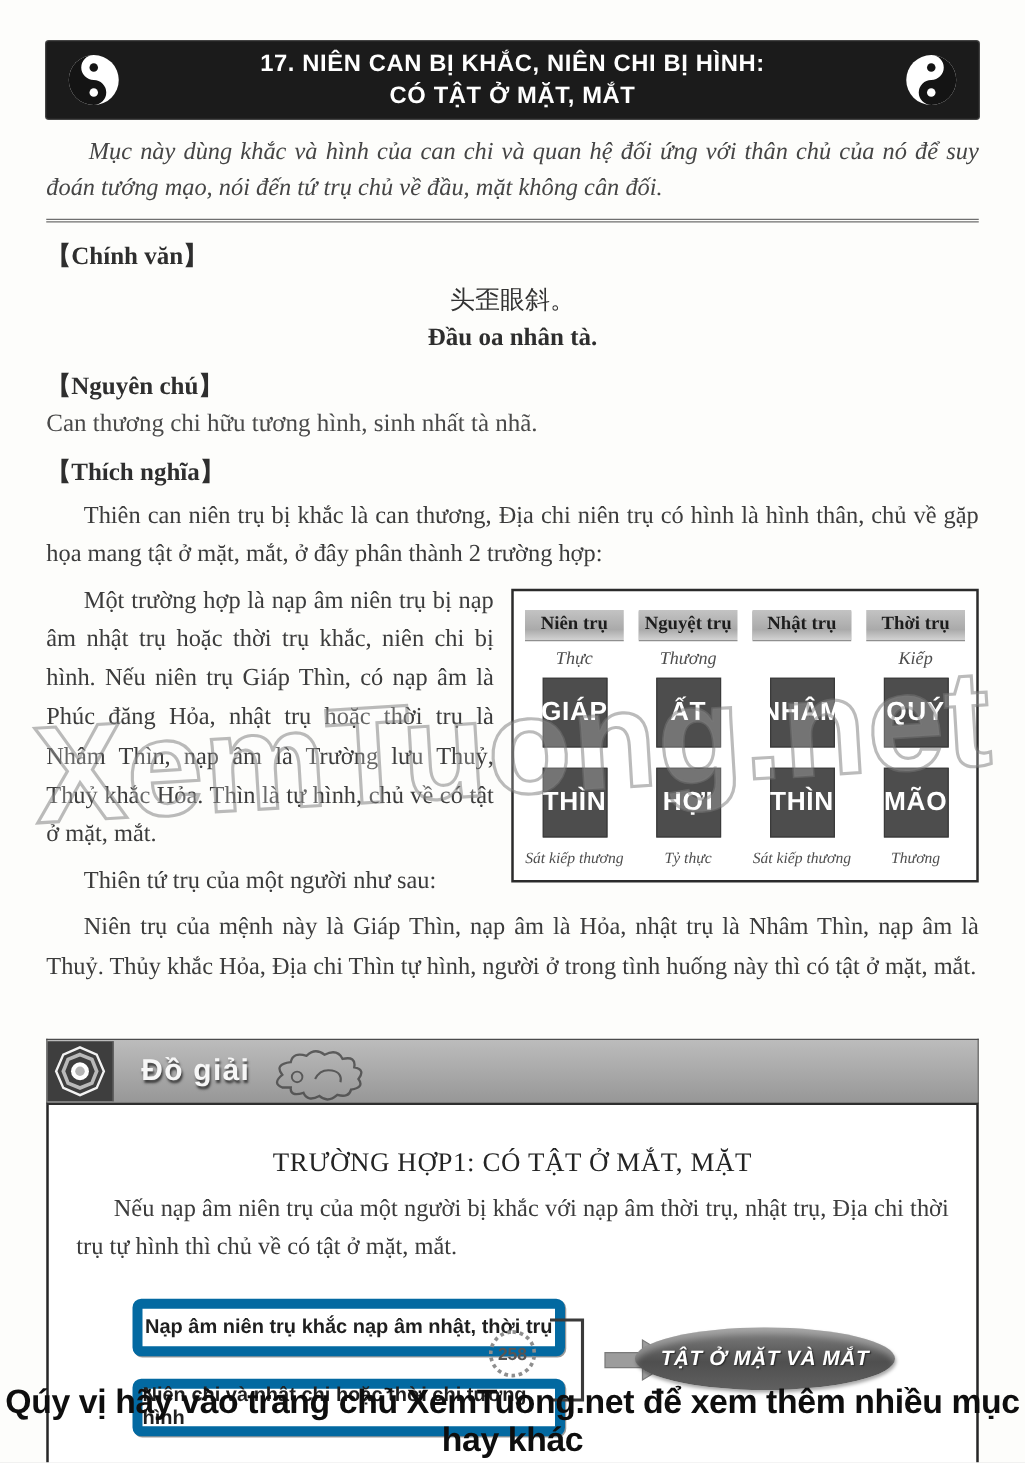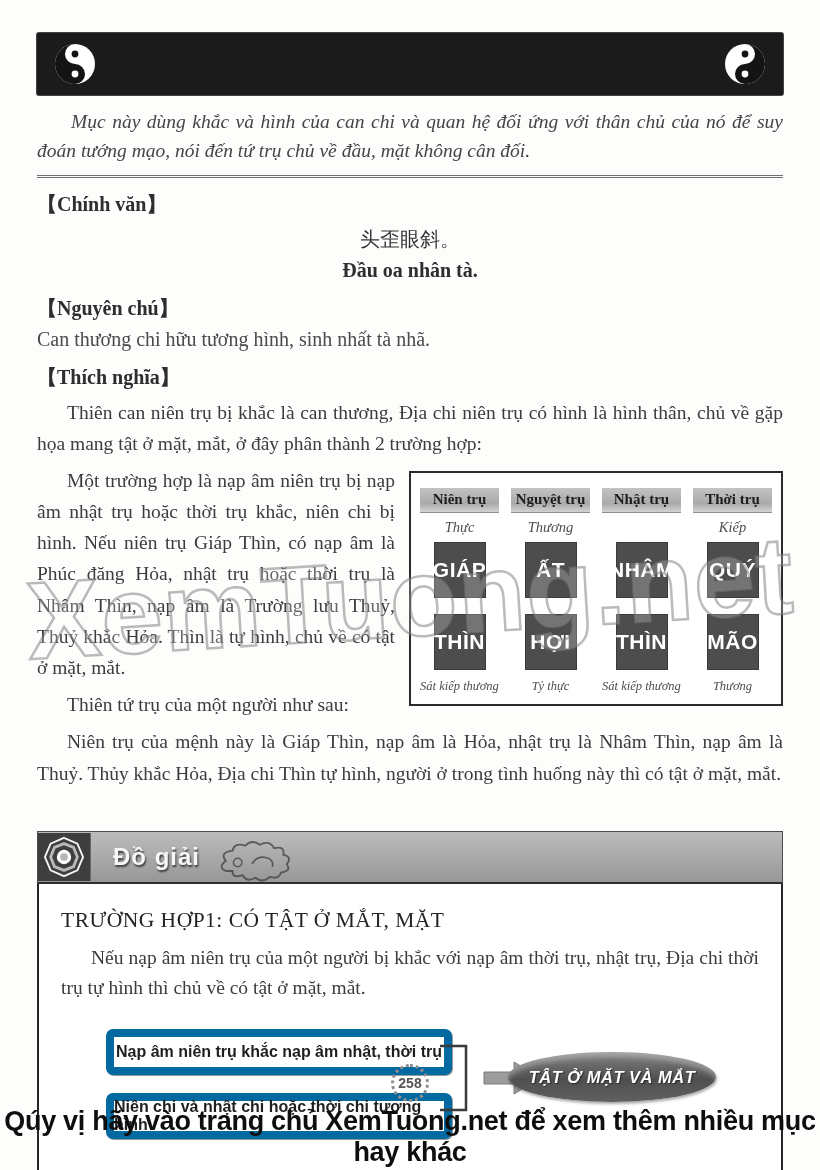--- a/index.html
+++ b/index.html
@@ -81,21 +81,21 @@
     display:flex; align-items:center; position:relative;
   }
   .bagua-sq { width:52px; height:48px; background:#3e3e3e; display:flex; align-items:center; justify-content:center; border-right:1px solid #666; }
   .dogiai-label {
     margin-left:22px; font-family:"Liberation Sans", sans-serif; font-weight:bold; font-size:24px;
     color:#f7f7f7; letter-spacing:1px; text-shadow:1px 2px 2px #3c3c3c;
   }
   .cloud-deco { margin-left:14px; margin-top:10px; opacity:.8; }
 
   .dogiai-box { border:2px solid #262626; border-top:none; background:#fff; padding:12px 22px 30px; position:relative; }
-  .case-title { font-size:21.5px; color:#242424; letter-spacing:.5px; margin:12px 0 10px; }
+  .case-title { text-align:center; font-size:21.5px; color:#242424; letter-spacing:.5px; margin:22px 0 10px; }
   .case-text { font-size:19.5px; line-height:1.55; text-align:justify; text-indent:30px; margin:0; color:#3c3c3c; }
 
   .flowchart { position:relative; height:118px; margin-top:26px; }
   .flow-box {
     position:absolute; left:45px; width:330px; height:30px;
     border:8px solid #0369a1; border-radius:7px; background:#fff;
     display:flex; align-items:center; justify-content:center;
     font-family:"Liberation Sans", sans-serif; font-weight:bold; font-size:16px; color:#1f1f1f;
     box-shadow:1px 1px 0 #999;
   }
@@ -134,20 +134,24 @@
 
     <div class="header-band">
       <span class="yinyang left">
         <svg viewBox="0 0 44 44" width="44" height="44">
           <circle cx="22" cy="22" r="20" fill="#fff"></circle>
           <path d="M22 2 a20 20 0 0 0 0 40 a10 10 0 0 0 0-20 a10 10 0 0 1 0-20 z" fill="#141414"></path>
           <circle cx="22" cy="12" r="3.4" fill="#141414"></circle>
           <circle cx="22" cy="32" r="3.4" fill="#fff"></circle>
         </svg>
       </span>
+      <div class="header-titles">
+        <div class="l1">17. NIÊN CAN BỊ KHẮC, NIÊN CHI BỊ HÌNH:</div>
+        <div class="l2">CÓ TẬT Ở MẶT, MẮT</div>
+      </div>
       <span class="yinyang right">
         <svg viewBox="0 0 44 44" width="44" height="44">
           <circle cx="22" cy="22" r="20" fill="#fff"></circle>
           <path d="M22 2 a20 20 0 0 1 0 40 a10 10 0 0 1 0-20 a10 10 0 0 0 0-20 z" fill="#141414"></path>
           <circle cx="22" cy="12" r="3.4" fill="#141414"></circle>
           <circle cx="22" cy="32" r="3.4" fill="#fff"></circle>
         </svg>
       </span>
     </div>
 

